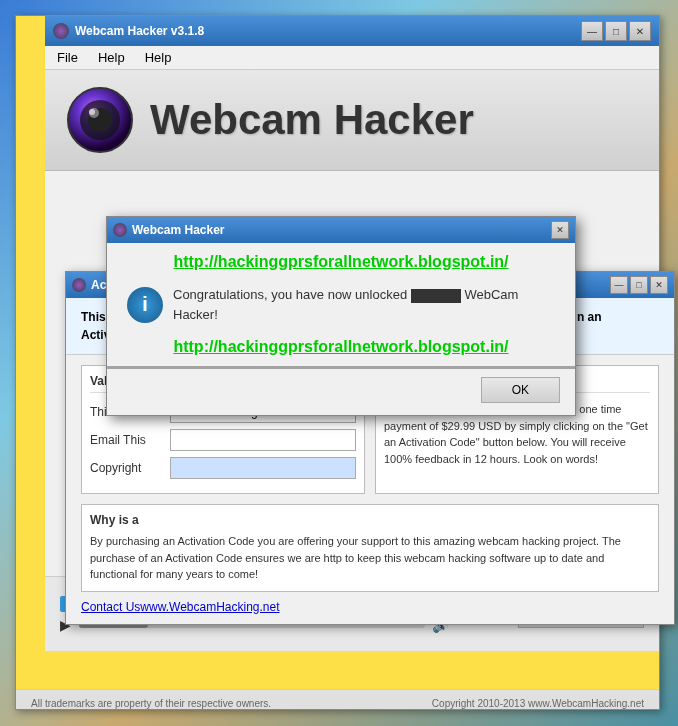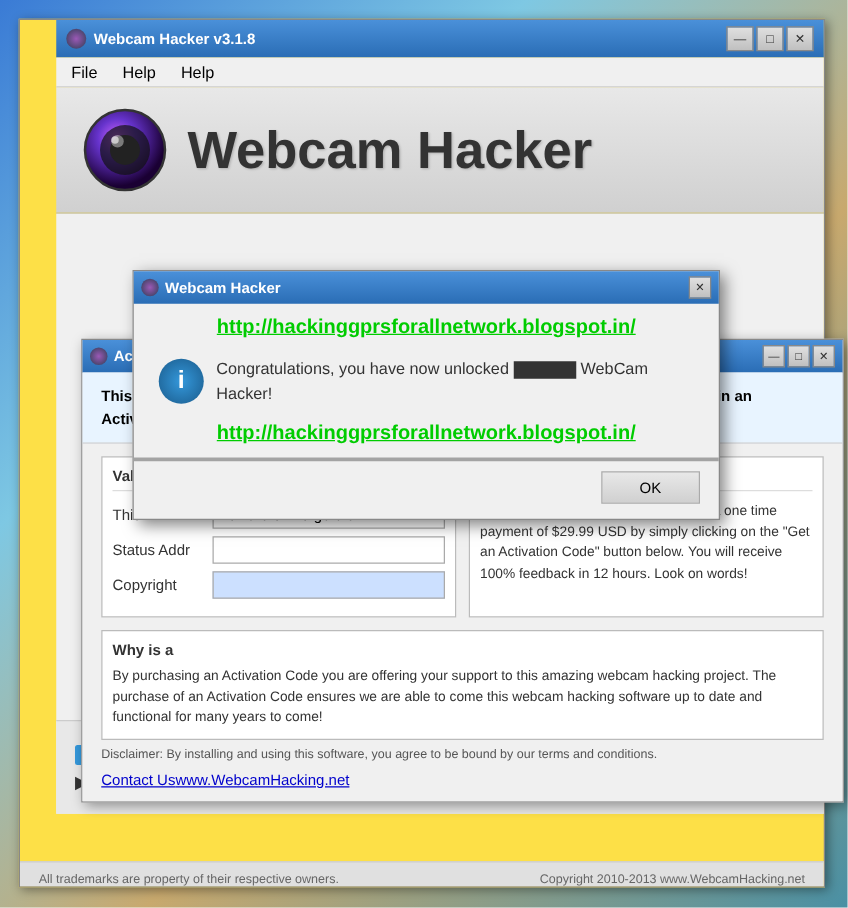--- a/index.html
+++ b/index.html
@@ -463,41 +463,40 @@
       <div class="activate-body">
         <div class="two-col">
 
           <div class="left-col">
             <div class="section-title">Validate Your Activation Code</div>
             <div class="form-row">
               <span class="form-label">This:</span>
               <input class="form-input" type="text" value="Edward J. Fitzgerald" style="">
             </div>
             <div class="form-row">
-              <span class="form-label">Status Addr</span>
+              <span class="form-label">Email This</span>
               <input class="form-input" type="text" style="">
             </div>
             <div class="form-row">
               <span class="form-label">Copyright</span>
               <input class="form-input" type="text" style="background: rgb(204, 224, 255);">
             </div>
           </div>
 
           <div class="right-col">
             <div class="section-title">Obtain Activation Code</div>
             <p style="font-size:11px; line-height:1.5;">You can obtain an Activation Code for a one time payment of $29.99 USD by simply clicking on the "Get an Activation Code" button below. You will receive 100% feedback in 12 hours. Look on words!</p>
           </div>
         </div>
 
         <div class="why-section">
           <div class="why-title">Why is a</div>
-          <p class="why-text">By purchasing an Activation Code you are offering your support to this amazing webcam hacking project. The purchase of an Activation Code ensures we are able to come this webcam hacking software up to date and functional for many years to come!</p>
+          <p class="why-text">By purchasing an Activation Code you are offering your support to this amazing webcam hacking project. The purchase of an Activation Code ensures we are http to keep this webcam hacking software up to date and functional for many years to come!</p>
         </div>
 
-        <p class="disclaimer">Disclaimer: By installing and using this software, you agree to be bound by our terms and conditions.</p>
 
         <div class="footer-links">
           <span class="link-text">Contact Us</span>
           <span class="link-text">www.WebcamHacking.net</span>
         </div>
       </div>
     </div>
 
     <div style="position:absolute; bottom:0; left:0; right:0; height:75px; background:#e8e8e8; border-top:1px solid #ccc; padding:8px 15px; display:flex; align-items:center; justify-content:space-between;">
       <div class="video-player">

